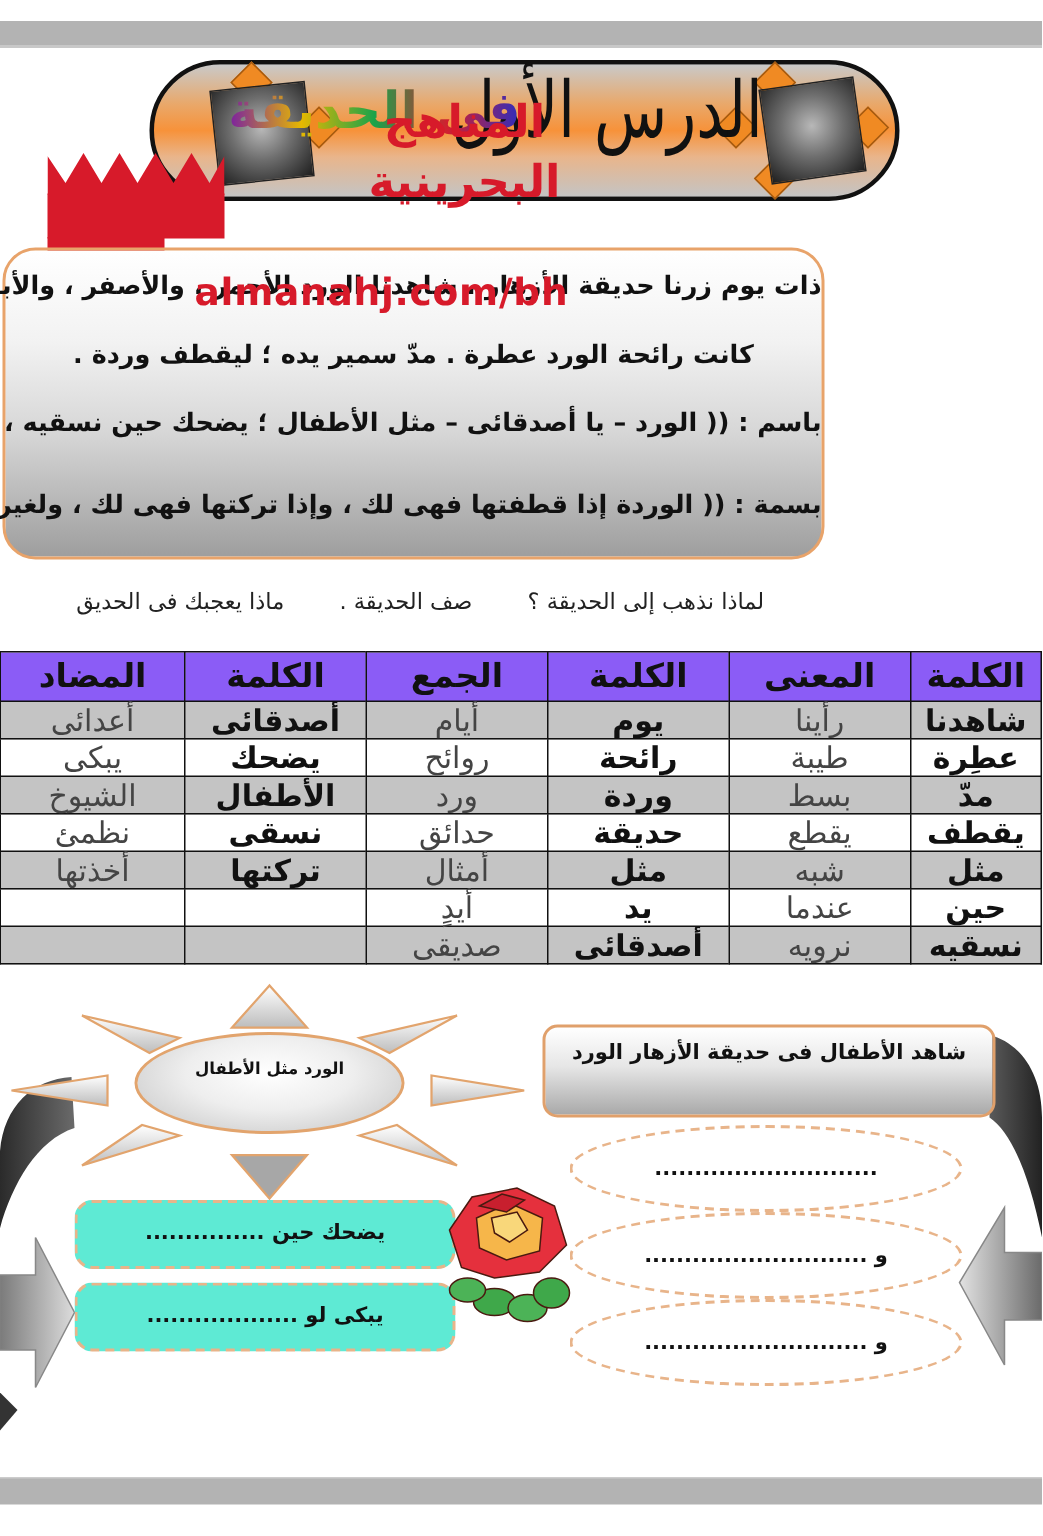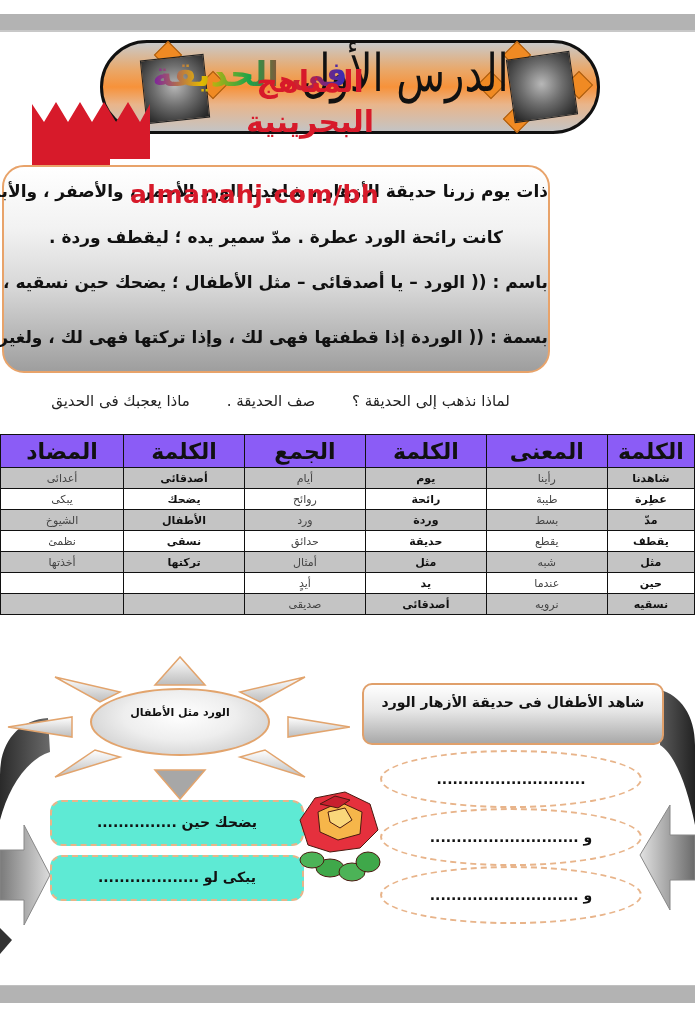--- a/index.html
+++ b/index.html
@@ -78,21 +78,21 @@
 
   
   table.vocab {
     position: absolute; left: 0; top: 434px; width: 695px; border-collapse: collapse;
     direction: rtl; table-layout: fixed;
   }
   table.vocab th, table.vocab td {
     border: 1.5px solid #111; text-align: center; padding: 0; color: #111;
   }
   table.vocab th { height: 32px; font-size: 22px; font-weight: bold; background: #8b5cf6; }
-  table.vocab td { height: 20px; font-size: 11px; }
+  table.vocab td { height: 20px; font-size: 20px; }
   table.vocab tr.g td { background: #c4c4c4; }
   table.vocab td.b { font-weight: bold; }
   table.vocab td.m { color: #444; }
   .ellipse {
     position: absolute; left: 90px; top: 688px; width: 180px; height: 68px;
     border: 2px solid #e2a46d; border-radius: 50%;
     background: radial-gradient(ellipse at 50% 40%, #ffffff 0%, #eeeeee 45%, #c2c2c2 100%);
     display: flex; align-items: flex-start; justify-content: center; box-sizing: border-box;
     padding-top: 16px; font-weight: bold; font-size: 11px; color: #111;
   }

